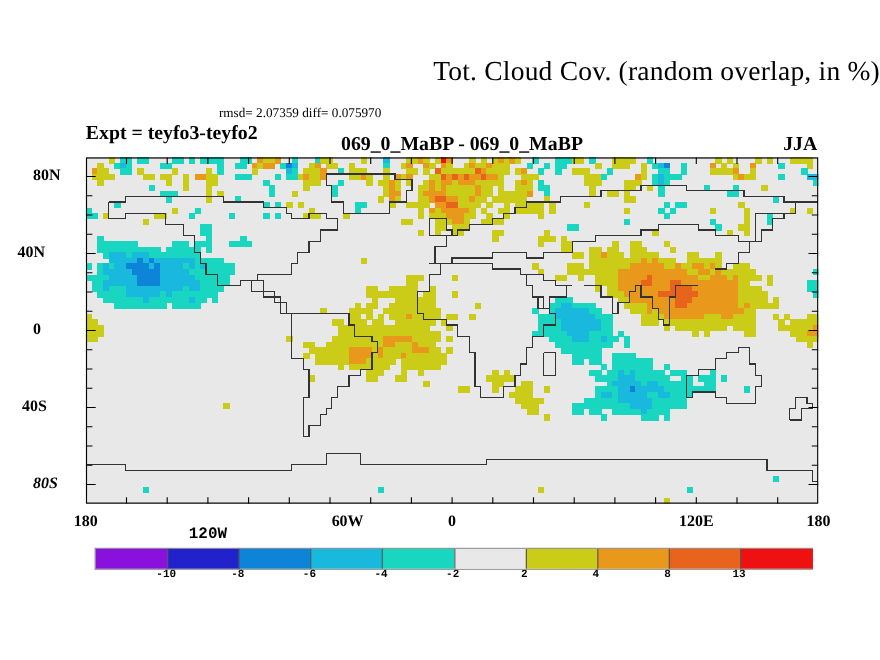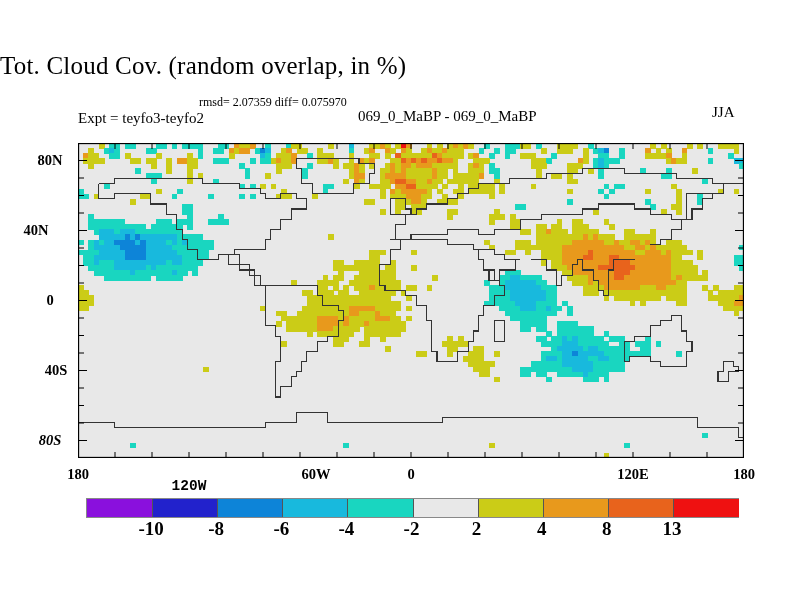--- a/index.html
+++ b/index.html
@@ -1,38 +1,38 @@
 <!DOCTYPE html>
 <html><head>
 <meta charset="utf-8">
 <style>
   html,body{margin:0;padding:0;background:#fff;}
   body{width:800px;height:600px;position:relative;overflow:hidden;
        font-family:"Liberation Serif","DejaVu Serif",serif;color:#000;}
 
-  .title{position:absolute;left:0;top:52px;width:800px;text-align:left;
+  .title{position:absolute;left:0;top:52px;width:800px;text-align:right;
          font-size:25px;letter-spacing:.2px;}
 
-  .hdr{position:absolute;font-size:15px;font-weight:normal;white-space:nowrap;}
+  .hdr{position:absolute;font-size:18px;font-weight:bold;white-space:nowrap;}
   .hdr-rmsd{left:199px;top:95px;font-weight:normal;font-size:12px;}
   .hdr-expt{left:78px;top:110px;}
-  .hdr-case{left:310px;top:108px;margin-left:48px;}
-  .hdr-seas{left:712px;top:104px;}
+  .hdr-case{left:310px;top:120px;}
+  .hdr-seas{left:712px;top:120px;}
 
   #plotwrap{position:absolute;left:78px;top:143px;width:666px;height:315px;}
   #plot{display:block;}
 
   .axlab{position:absolute;font-size:14.5px;font-weight:bold;white-space:nowrap;}
-  .ylab{text-align:center;}
+  .ylab{text-align:left;}
 
   #cbarwrap{position:absolute;left:86px;top:498px;width:651px;height:18px;
             border:1px solid #888;box-sizing:content-box;}
   .cseg{position:absolute;top:0;height:18px;}
-  .ctick{position:absolute;font-size:19px;font-weight:bold;top:518px;
-         transform:translateX(-50%);white-space:nowrap;}
+  .ctick{position:absolute;font-size:10px;font-weight:bold;top:518px;
+         transform:translateX(-50%);white-space:nowrap;font-family:Liberation Mono, monospace;}
 </style>
 </head>
 <body>
 
 <div class="title">Tot. Cloud Cov. (random overlap, in %)</div>
 
 <div class="hdr hdr-rmsd">rmsd= 2.07359 diff= 0.075970</div>
 <div class="hdr hdr-expt">Expt = teyfo3-teyfo2</div>
 <div class="hdr hdr-case">069_0_MaBP - 069_0_MaBP</div>
 <div class="hdr hdr-seas">JJA</div>
@@ -1905,21 +1905,21 @@
     <div class="axlab" style="left: 78px; top: 466px; transform: translateX(-50%);">180</div>
     <div class="axlab" style="left: 189px; top: 478px; transform: translateX(-50%); font-family: Liberation Mono, monospace;">120W</div>
     <div class="axlab" style="left: 316px; top: 466px; transform: translateX(-50%);">60W</div>
     <div class="axlab" style="left: 411px; top: 466px; transform: translateX(-50%);">0</div>
     <div class="axlab" style="left: 522px; top: 466px; transform: translateX(-50%); margin-top: 38px;">60E</div>
     <div class="axlab" style="left: 633px; top: 466px; transform: translateX(-50%);">120E</div>
     <div class="axlab" style="left: 744px; top: 466px; transform: translateX(-50%);">180</div>
     <div class="axlab ylab" style="left: 30px; width: 40px; top: 151.5px;">80N</div>
     <div class="axlab ylab" style="left: 16px; width: 40px; top: 221.5px;">40N</div>
     <div class="axlab ylab" style="left: 30px; width: 40px; top: 291.5px;">0</div>
-    <div class="axlab ylab" style="left: 36px; width: 40px; top: 361.5px;">40S</div>
+    <div class="axlab ylab" style="left: 20px; width: 40px; top: 361.5px;">40S</div>
     <div class="axlab ylab" style="left: 30px; width: 40px; top: 431.5px; font-style: italic;">80S</div>
   </div>
 
 <div id="cbarwrap">
     <div class="cseg" style="left: 0%; width: 10%; background: rgb(138, 16, 221);"></div>
     <div class="cseg" style="left: 10%; width: 10%; background: rgb(34, 34, 204); border-left: 1px solid rgb(85, 85, 85);"></div>
     <div class="cseg" style="left: 20%; width: 10%; background: rgb(13, 132, 216); border-left: 1px solid rgb(85, 85, 85);"></div>
     <div class="cseg" style="left: 30%; width: 10%; background: rgb(24, 185, 221); border-left: 1px solid rgb(85, 85, 85);"></div>
     <div class="cseg" style="left: 40%; width: 10%; background: rgb(25, 214, 192); border-left: 1px solid rgb(85, 85, 85);"></div>
     <div class="cseg" style="left: 50%; width: 10%; background: rgb(232, 232, 232); border-left: 1px solid rgb(85, 85, 85);"></div>

